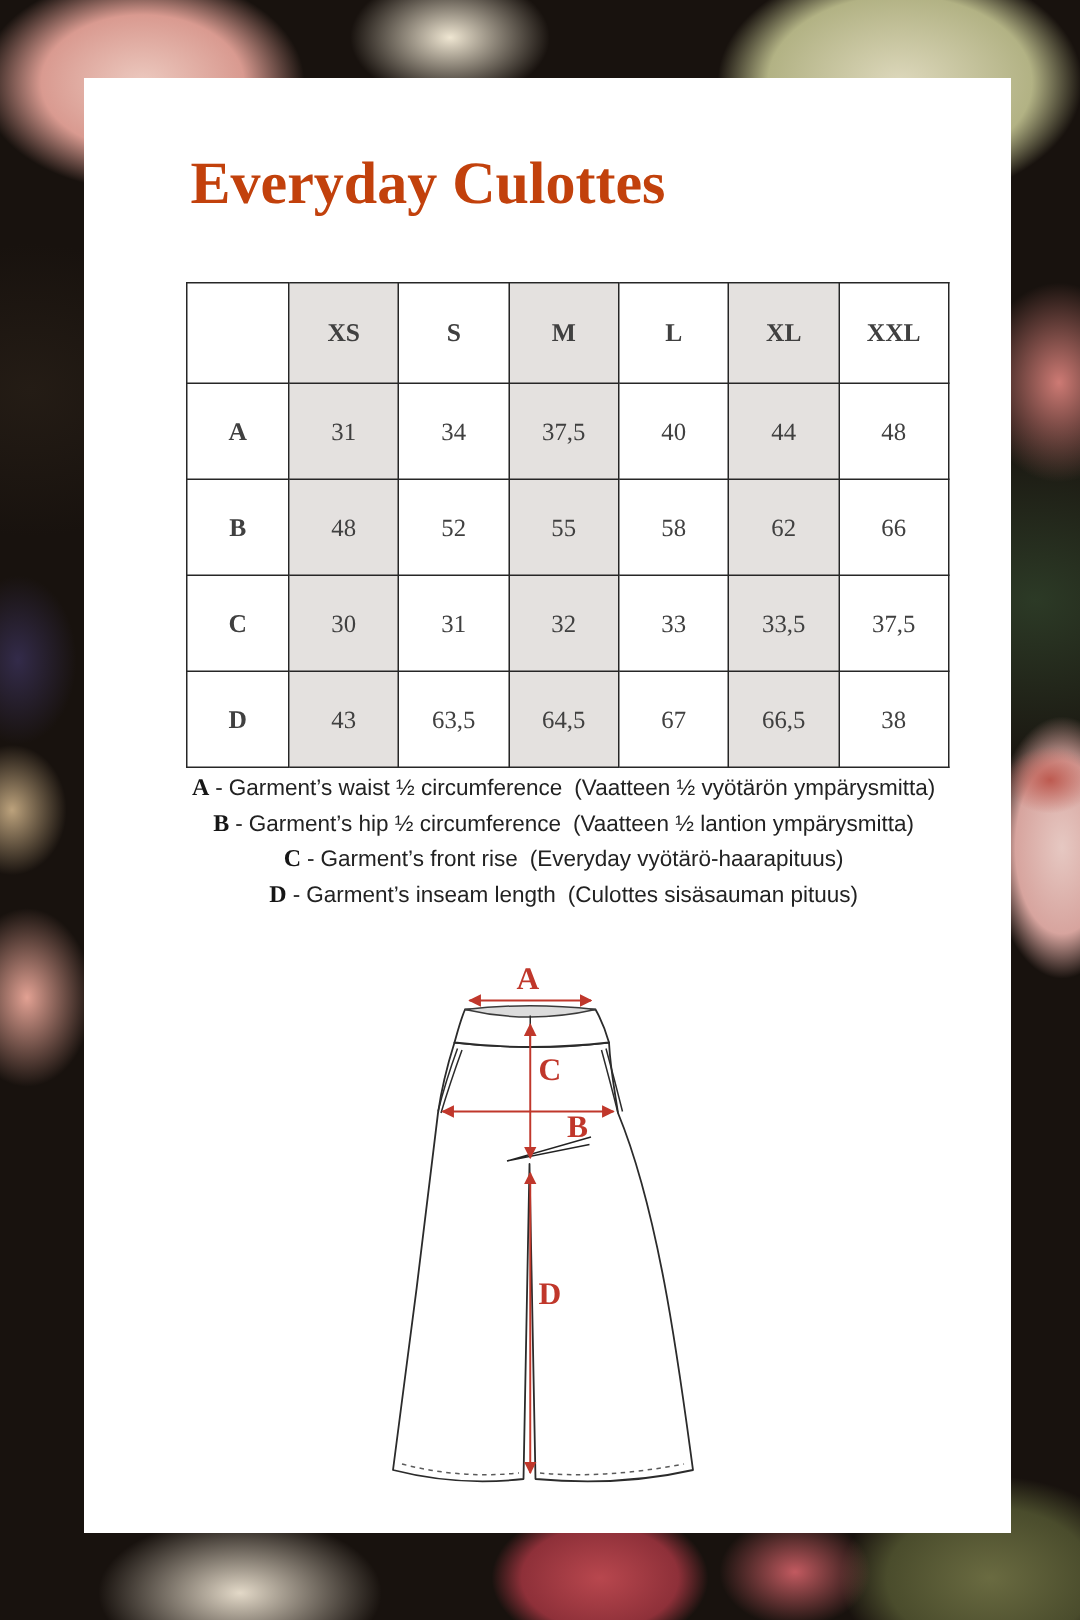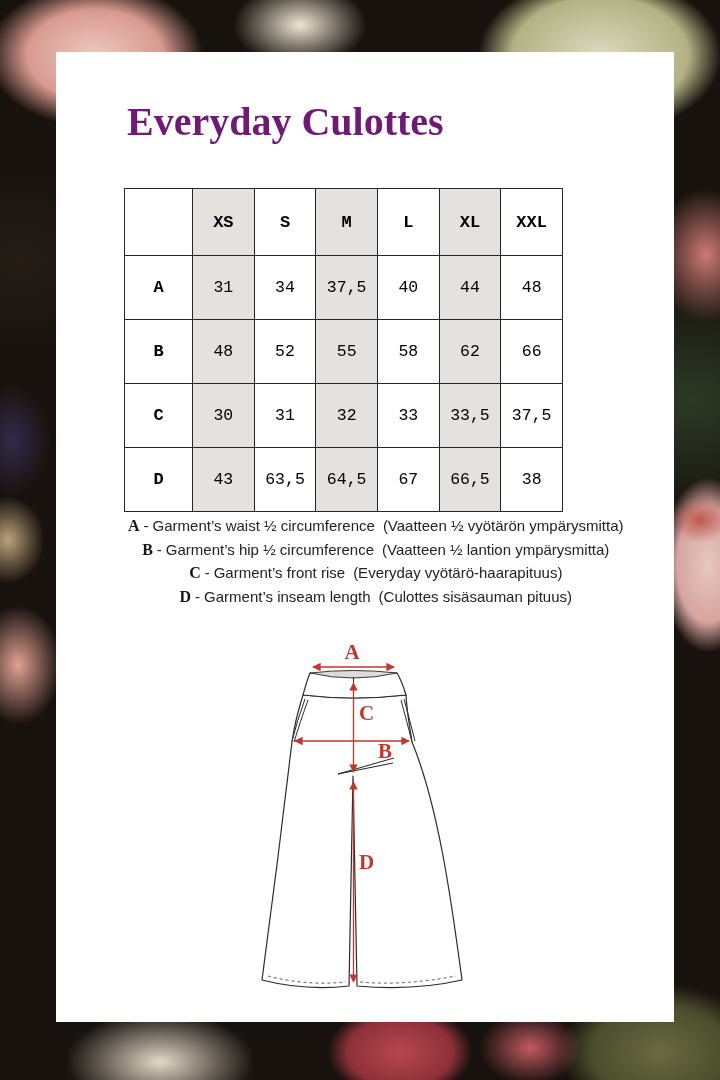--- a/index.html
+++ b/index.html
@@ -29,27 +29,27 @@
       radial-gradient(ellipse 160px 130px at 20px 260px, #241c15 0%, rgba(0,0,0,0) 75%);
   }
   
   .card{
     position:absolute;left:56px;top:52px;width:618px;height:970px;
     background:#ffffff;
   }
   .title{
     position:absolute;left:71px;top:46px;
     font-family:"Liberation Serif",serif;font-weight:700;
-    font-size:40px;line-height:1.2;color:#701a75;letter-spacing:0;
+    font-size:40px;line-height:1.2;color:#c2410c;letter-spacing:0;
   }
   
   table.sizes{
-    position:absolute;left:68px;top:136px;width:439px;
+    position:absolute;left:68px;top:136px;width:509px;
     border-collapse:collapse;table-layout:fixed;
-    font-family:Liberation Mono, monospace;color:#000000;
+    font-family:Liberation Serif, serif;color:#404040;
   }
   table.sizes th, table.sizes td{
     border:1px solid #262626;text-align:center;vertical-align:middle;
     font-size:16.5px;font-weight:400;padding:0;
   }
   table.sizes thead th{height:66px;font-size:17px;font-weight:700;}
   table.sizes tbody th{font-size:17px;font-weight:700;}
   table.sizes tbody tr{height:64px;}
   table.sizes .shade{background:#e4e1df;}
   col.label-col{width:68px;}

